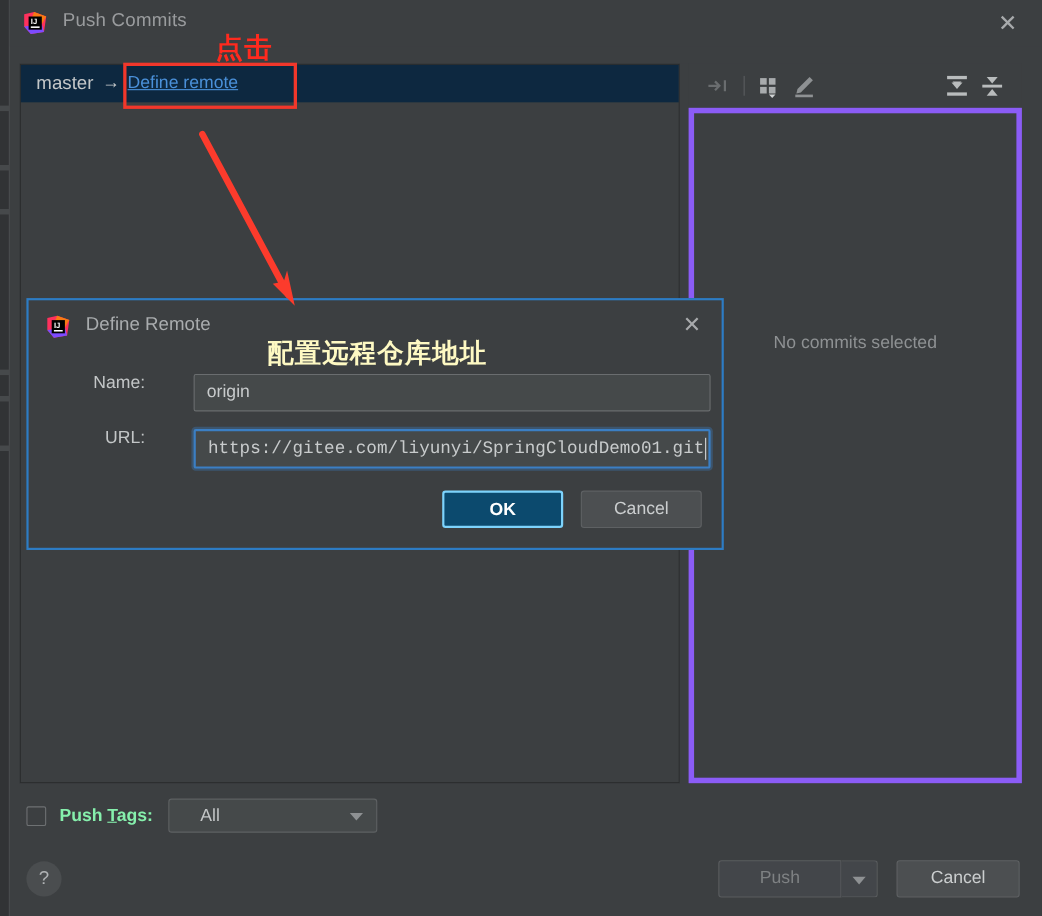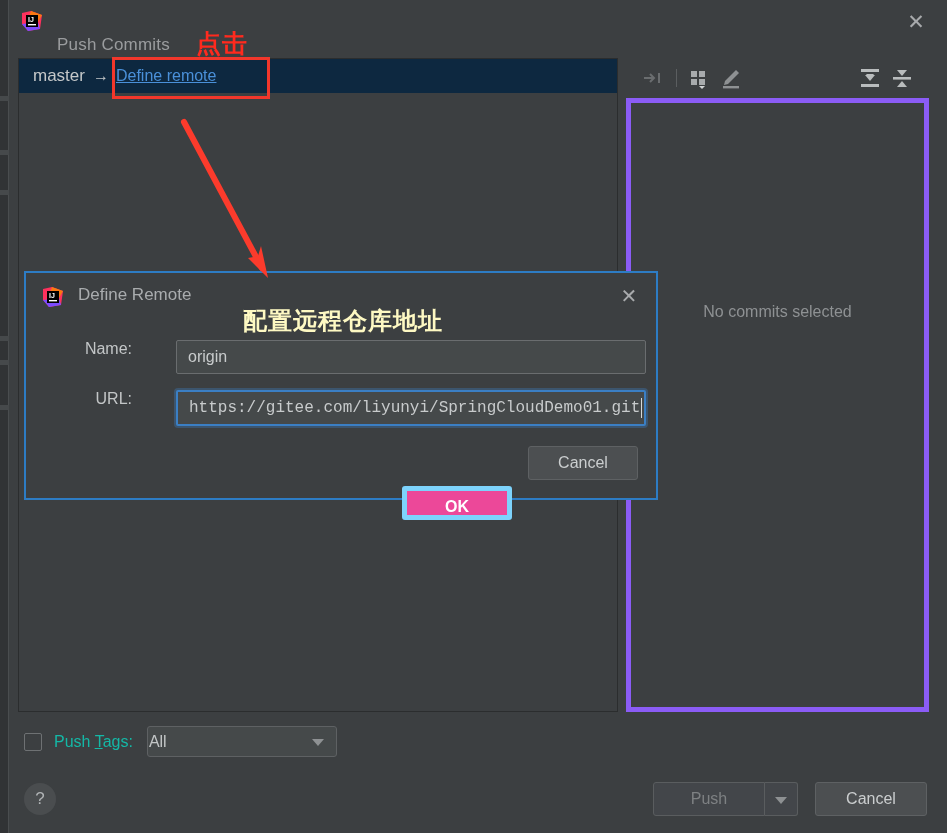--- a/index.html
+++ b/index.html
@@ -45,21 +45,20 @@
     position: absolute;
     left: 12px; top: 10px;
     width: 22px; height: 22px;
   }
   .win-title {
     position: absolute;
     left: 48px; top: 9px;
     font-size: 17px;
     color: #9a9c9e;
     letter-spacing: .2px;
-    margin-top: 26px;
   }
   .win-close {
     position: absolute;
     right: 18px; top: 9px;
     width: 26px; height: 26px;
     color: #a8aaac;
     font-size: 21px;
     line-height: 25px;
     text-align: center;
     cursor: pointer;
@@ -156,36 +155,37 @@
   .checkbox {
     width: 18px; height: 18px;
     border: 1px solid #6e7173;
     border-radius: 2px;
     background: #3c3f41;
     cursor: pointer;
   }
   .push-tags-label {
     margin-left: 12px;
     font-size: 16px;
-    color: #14b8a6;
+    color: #86efac;
+    font-weight: bold;
   }
   .push-tags-label u { text-decoration: underline; }
   .combo {
     margin-left: 14px;
     width: 190px; height: 31px;
     background: #45494a;
     border: 1px solid #5e6163;
     border-radius: 3px;
     display: flex;
     align-items: center;
     position: relative;
     cursor: pointer;
   }
   .combo-value {
-    margin-left: 1px;
+    margin-left: 28px;
     font-size: 16px;
     color: #c3c6c7;
   }
   .combo-arrow {
     position: absolute;
     right: 12px; top: 12px;
     width: 0; height: 0;
     border-left: 6px solid transparent;
     border-right: 6px solid transparent;
     border-top: 7px solid #8e9193;
@@ -320,30 +320,29 @@
     display: inline-block;
     width: 1px; height: 20px;
     background: #d6d9da;
     margin-left: 1px;
   }
 
   .dlg-ok {
     position: absolute;
     left: 376px; top: 173px;
     width: 110px; height: 34px;
-    background: #ec4899;
-    border: 5px solid #7dd3fc;
+    background: #0c4a6e;
+    border: 2px solid #7dd3fc;
     border-radius: 3px;
     color: #ffffff;
     font-size: 16px;
     font-weight: bold;
     line-height: 32px;
     text-align: center;
     cursor: pointer;
-    margin-top: 40px;
   }
   .dlg-cancel {
     position: absolute;
     left: 502px; top: 173px;
     width: 110px; height: 34px;
     background: #4c4f51;
     border: 1px solid #5e6163;
     border-radius: 3px;
     color: #cbcecf;
     font-size: 16px;

